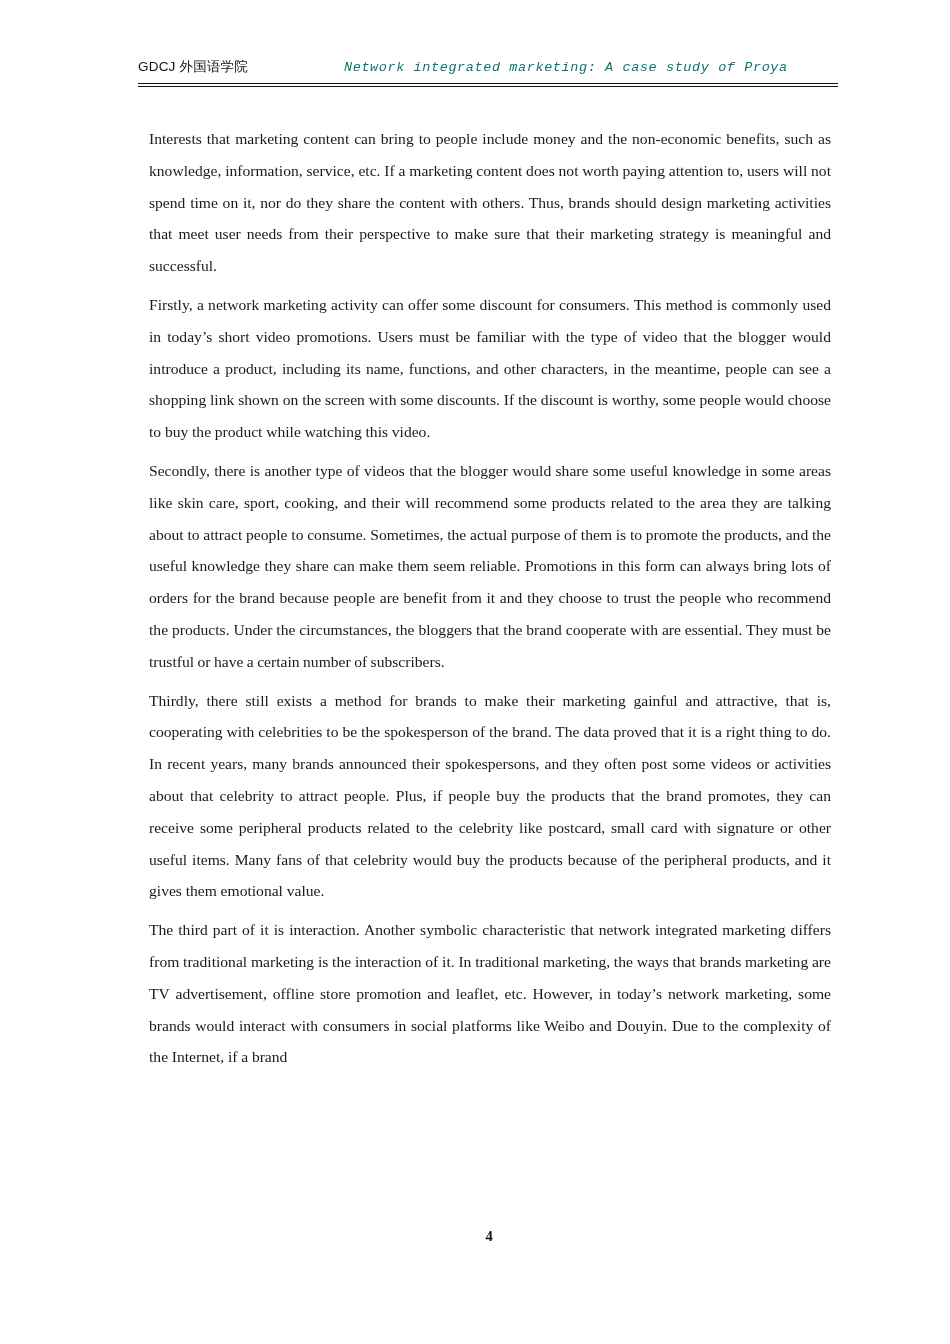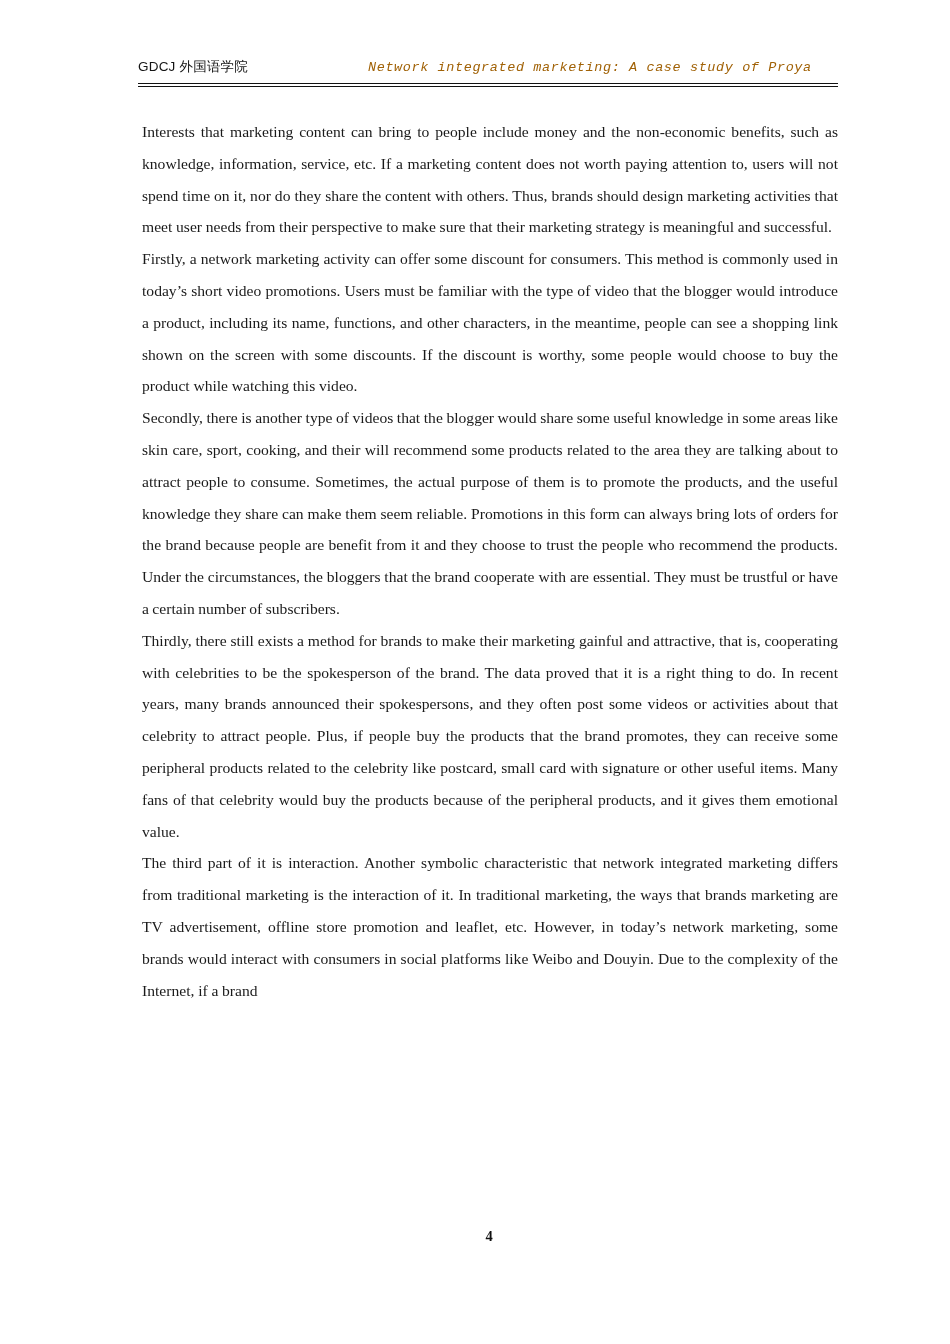--- a/index.html
+++ b/index.html
@@ -43,43 +43,43 @@
     font-family: "Liberation Sans", "DejaVu Sans", sans-serif;
     font-size: 13.5px;
     letter-spacing: 0.2px;
     color: #141414;
   }
   .header-right {
     font-family: "Liberation Mono", "DejaVu Sans Mono", monospace;
     font-style: italic;
     font-size: 13.5px;
     letter-spacing: 0.6px;
-    color: #a16207;
-    margin-left: 120px;
+    color: #0f766e;
+    margin-left: 96px;
   }
   .header-rule {
     position: absolute;
     left: 0;
     top: 25px;
     width: 700px;
     height: 4px;
     border-top: 1.6px solid #121212;
     border-bottom: 0.8px solid #121212;
     box-sizing: border-box;
   }
 
   
   .body-col {
     position: absolute;
     left: 142px;
     top: 116px;
     width: 696px;
   }
   p.para {
-    margin: 0;
+    margin: 7px;
     padding: 0;
     text-align: justify;
     text-justify: inter-word;
     font-size: 15.6px;
     line-height: 31.8px;
     text-indent: 0;
     word-spacing: 0px;
   }
   
   p.loose { word-spacing: 2.2px; }

